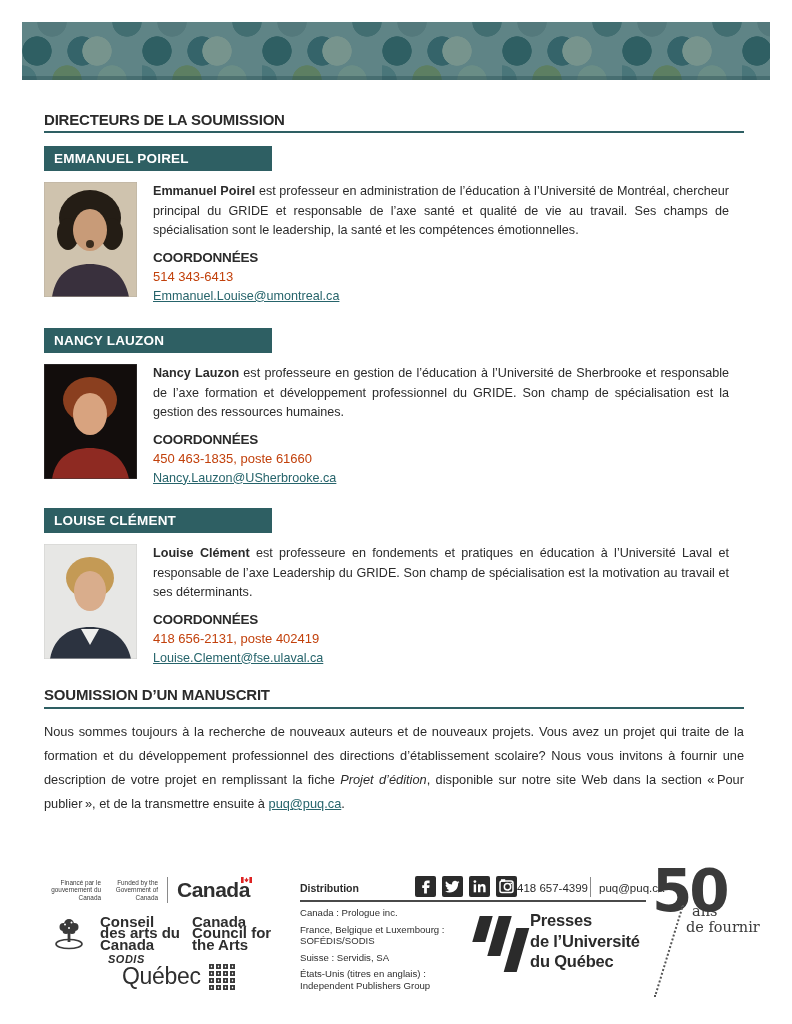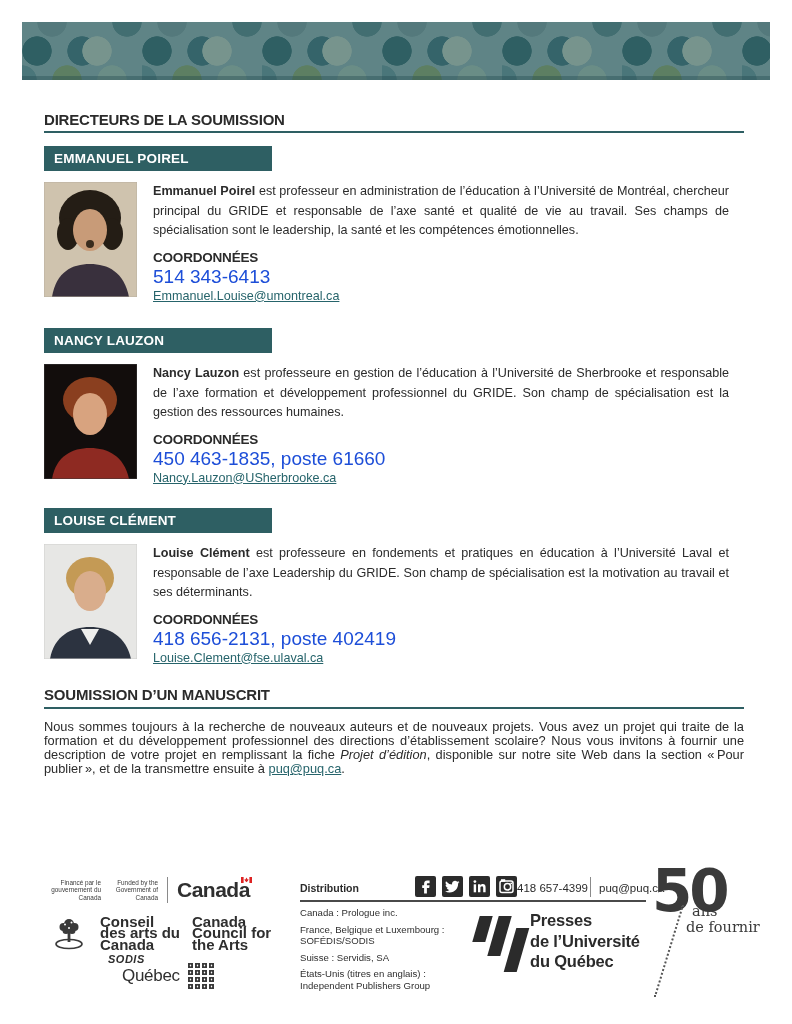--- a/index.html
+++ b/index.html
@@ -37,36 +37,36 @@
   .person-bar{
     width:218px;height:25px;line-height:25px;background:#2e5f63;color:#fff;
     font-size:13.5px;font-weight:bold;letter-spacing:.2px;padding-left:10px;
   }
   .person-row{display:flex;margin-top:11px;}
   .photo{width:93px;height:115px;flex:none;display:block;}
   .person-text{margin-left:16px;width:576px;}
   .bio{margin:0;font-size:12.6px;line-height:19.5px;text-align:justify;color:#2b2b2b;}
   .bio .b{font-weight:bold;}
   .coords{margin-top:9px;font-size:13.5px;font-weight:bold;letter-spacing:-.2px;color:#2b2b2b;}
-  .phone{font-size:19px;line-height:19px;margin-top:2px;color:#1d4ed8;}
+  .phone{font-size:13px;line-height:19px;margin-top:2px;color:#c2410c;}
   a.mail{font-size:12.6px;line-height:19px;color:#26646b;text-decoration:underline;}
 
   
-  .sub-par{margin:0;width:700px;font-size:12.8px;line-height:14px;text-align:justify;color:#2b2b2b;}
+  .sub-par{margin:0;width:700px;font-size:12.8px;line-height:24px;text-align:justify;color:#2b2b2b;}
   .sub-par .it{font-style:italic;}
   .sub-par a{color:#26646b;text-decoration:underline;}
 
   
   .tinytext{font-size:6.4px;line-height:7.6px;color:#3a3a3a;text-align:right;}
   .canada-word{font-size:21px;font-weight:bold;letter-spacing:-.5px;color:#2f2f2f;position:relative;}
   .canada-flag{position:absolute;right:-2px;top:-1px;}
   .vdiv{width:1px;background:#8a8a8a;}
   .council-txt{font-size:15px;line-height:11.5px;font-weight:bold;color:#2f2f2f;}
   .sodec{font-size:11px;font-weight:bold;font-style:italic;letter-spacing:.5px;color:#2f2f2f;}
-  .quebec-word{font-size:17px;color:#2f2f2f;letter-spacing:-.3px;}
+  .quebec-word{font-size:23px;color:#2f2f2f;letter-spacing:-.3px;}
   .flaggrid{display:grid;grid-template-columns:12px 12px;grid-gap:2px;}
   .dist-title{font-size:10.5px;font-weight:bold;color:#2b2b2b;}
   .dist-rule{height:1.5px;background:#4a4a4a;width:346px;}
   .dist-item{font-size:9.6px;line-height:11.6px;color:#2f2f2f;width:152px;margin-bottom:5px;}
   .social{display:flex;gap:6px;}
   .sq{width:21px;height:21px;background:#2b2b2b;border-radius:2px;display:flex;align-items:center;justify-content:center;}
   .contact{font-size:11.5px;color:#2b2b2b;}
   .puq-bars{position:relative;width:60px;height:62px;}
   .puq-bar{position:absolute;width:13px;background:#2b2b2b;transform:skewX(-16deg);}
   .puq-name{font-size:16.5px;line-height:20.5px;font-weight:bold;color:#2b2b2b;white-space:pre-line;letter-spacing:-.2px;}

